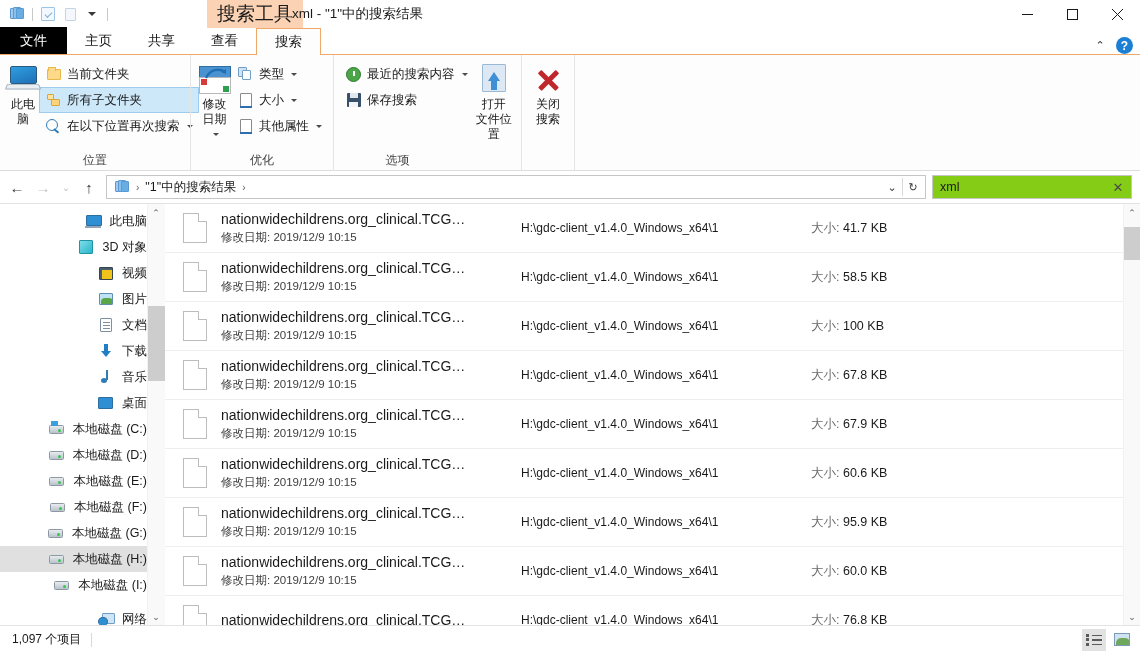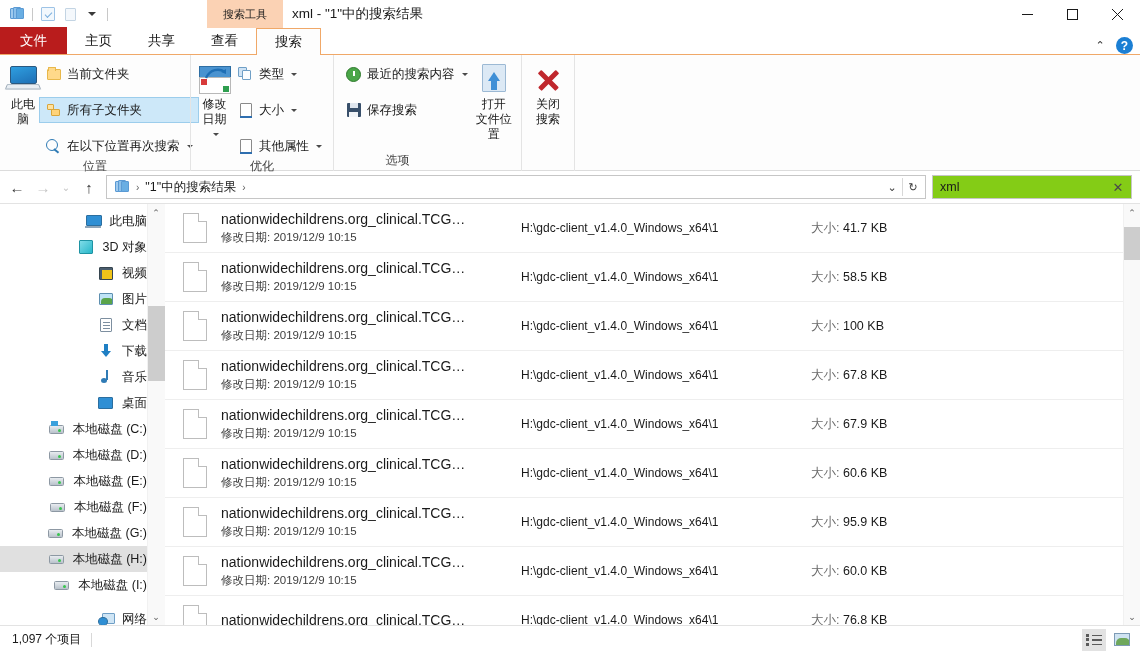--- a/index.html
+++ b/index.html
@@ -22,49 +22,49 @@
   .explorer-icon i:nth-child(1){ left:0; top:1px; width:8px; height:11px; background:#9fcaee; }
   .explorer-icon i:nth-child(2){ left:3px; top:0px; width:8px; height:12px; background:#8cc0ea; }
   .explorer-icon i:nth-child(3){ left:6px; top:1px; width:8px; height:11px; background:#69aee3; }
   .props-icon { width:14px; height:14px; border:1px solid #9dc3e6; background:#f2f8fd; position:relative; border-radius:1px;}
   .props-icon::after{ content:""; position:absolute; left:3px; top:4px; width:6px; height:3px; border-left:1.6px solid #7aafdd; border-bottom:1.6px solid #7aafdd; transform:rotate(-45deg); }
   .newf-icon { width:11px; height:13px; background:#f4f8fc; border:1px solid #c3d4e3; border-radius:1px; }
   .caret-dn { width:0;height:0;border-left:4px solid transparent;border-right:4px solid transparent;border-top:4px solid #3a3a3a; }
 
   .title-tools {
     position:absolute; left:207px; top:0; height:28px; min-width:76px;
-    background:#fbd2b4; color:#1a1a1a; font-size:11px;
+    background:#fbd2b4; color:#1a1a1a; font-size:19px;
     display:flex; align-items:center; justify-content:center; padding:0 10px;
   }
   .title-text { position:absolute; left:292px; top:0; height:28px; display:flex; align-items:center; font-size:13.5px; color:#1a1a1a; }
   .wincontrols { position:absolute; right:0; top:0; height:28px; display:flex; }
   .wc { width:45px; height:28px; display:flex; align-items:center; justify-content:center; }
   .wc svg { display:block; }
 
   
   .tabrow { height:27px; background:#fff; display:flex; align-items:flex-end; position:relative; flex:none; border-bottom:1px solid #f0a868; }
   .tab { height:27px; padding:0 18px; font-size:13.5px; color:#1a1a1a; display:flex; align-items:center; justify-content:center; cursor:default; }
-  .tab.file { background:#b91c1c; color:#fff; padding:0 20px; }
+  .tab.file { background:#000000; color:#fff; padding:0 20px; }
   .tab.active { background:#fdfdfd; border-left:1px solid #f0a868; border-right:1px solid #f0a868; border-top:1px solid #f0a868; position:relative; top:1px; height:27px; }
   .tabrow-right { margin-left:auto; display:flex; align-items:center; padding-right:7px; gap:8px; }
   .chev-up { width:16px;height:16px; display:flex;align-items:center;justify-content:center; color:#333; font-size:11px;}
   .help-btn { width:17px;height:17px;border-radius:50%;background:#1b7fd4;color:#fff;font-size:12px;font-weight:bold;display:flex;align-items:center;justify-content:center; }
 
   
   .ribbon { height:116px; background:#fdfdfd; border-bottom:1px solid #dcdcdc; display:flex; flex:none; position:relative; }
   .rgroup { display:flex; flex-direction:column; height:116px; position:relative; }
   .rgroup + .rgroup { border-left:1px solid #e4e4e4; }
   .rgroup-body { flex:1; display:flex; align-items:flex-start; padding:5px 6px 0 6px; }
   .rgroup-label { height:22px; font-size:12px; color:#444; display:flex; align-items:center; justify-content:center; }
 
   .bigbtn { width:46px; display:flex; flex-direction:column; align-items:center; padding-top:3px; cursor:default; }
   .bigbtn .bi { height:34px; display:flex; align-items:center; justify-content:center; }
   .bigbtn .bl { font-size:12px; color:#1a1a1a; line-height:15px; text-align:center; }
 
-  .smallcol { display:flex; flex-direction:column; gap:12px; padding-top:2px; }
+  .smallcol { display:flex; flex-direction:column; gap:2px; padding-top:2px; }
   .smallbtn { height:24px; display:flex; align-items:center; gap:5px; padding:0 5px; font-size:12.5px; color:#1a1a1a; cursor:default; white-space:nowrap; }
   .smallbtn.sel { background:#cde8f9; outline:1px solid #9ccdec; }
   .smallbtn .si { width:17px; height:17px; display:flex; align-items:center; justify-content:center; flex:none; }
   .mini-caret { width:0;height:0;border-left:3.5px solid transparent;border-right:3.5px solid transparent;border-top:3.5px solid #4a4a4a; margin-left:2px;}
 
   
   .ic-folder { width:14px;height:11px;background:#ffd98a;border:1px solid #e8b84b;border-radius:1px;position:relative;}
   .ic-folder::before{content:"";position:absolute;left:0;top:-3px;width:6px;height:3px;background:#ffd98a;border:1px solid #e8b84b;border-bottom:none;border-radius:1px 1px 0 0;}
   .ic-subfolder { width:14px;height:13px;position:relative;}
   .ic-subfolder i:nth-child(1){position:absolute;left:0;top:0;width:7px;height:6px;background:#ffe2a0;border:1px solid #d9a63c;border-radius:1px;}

